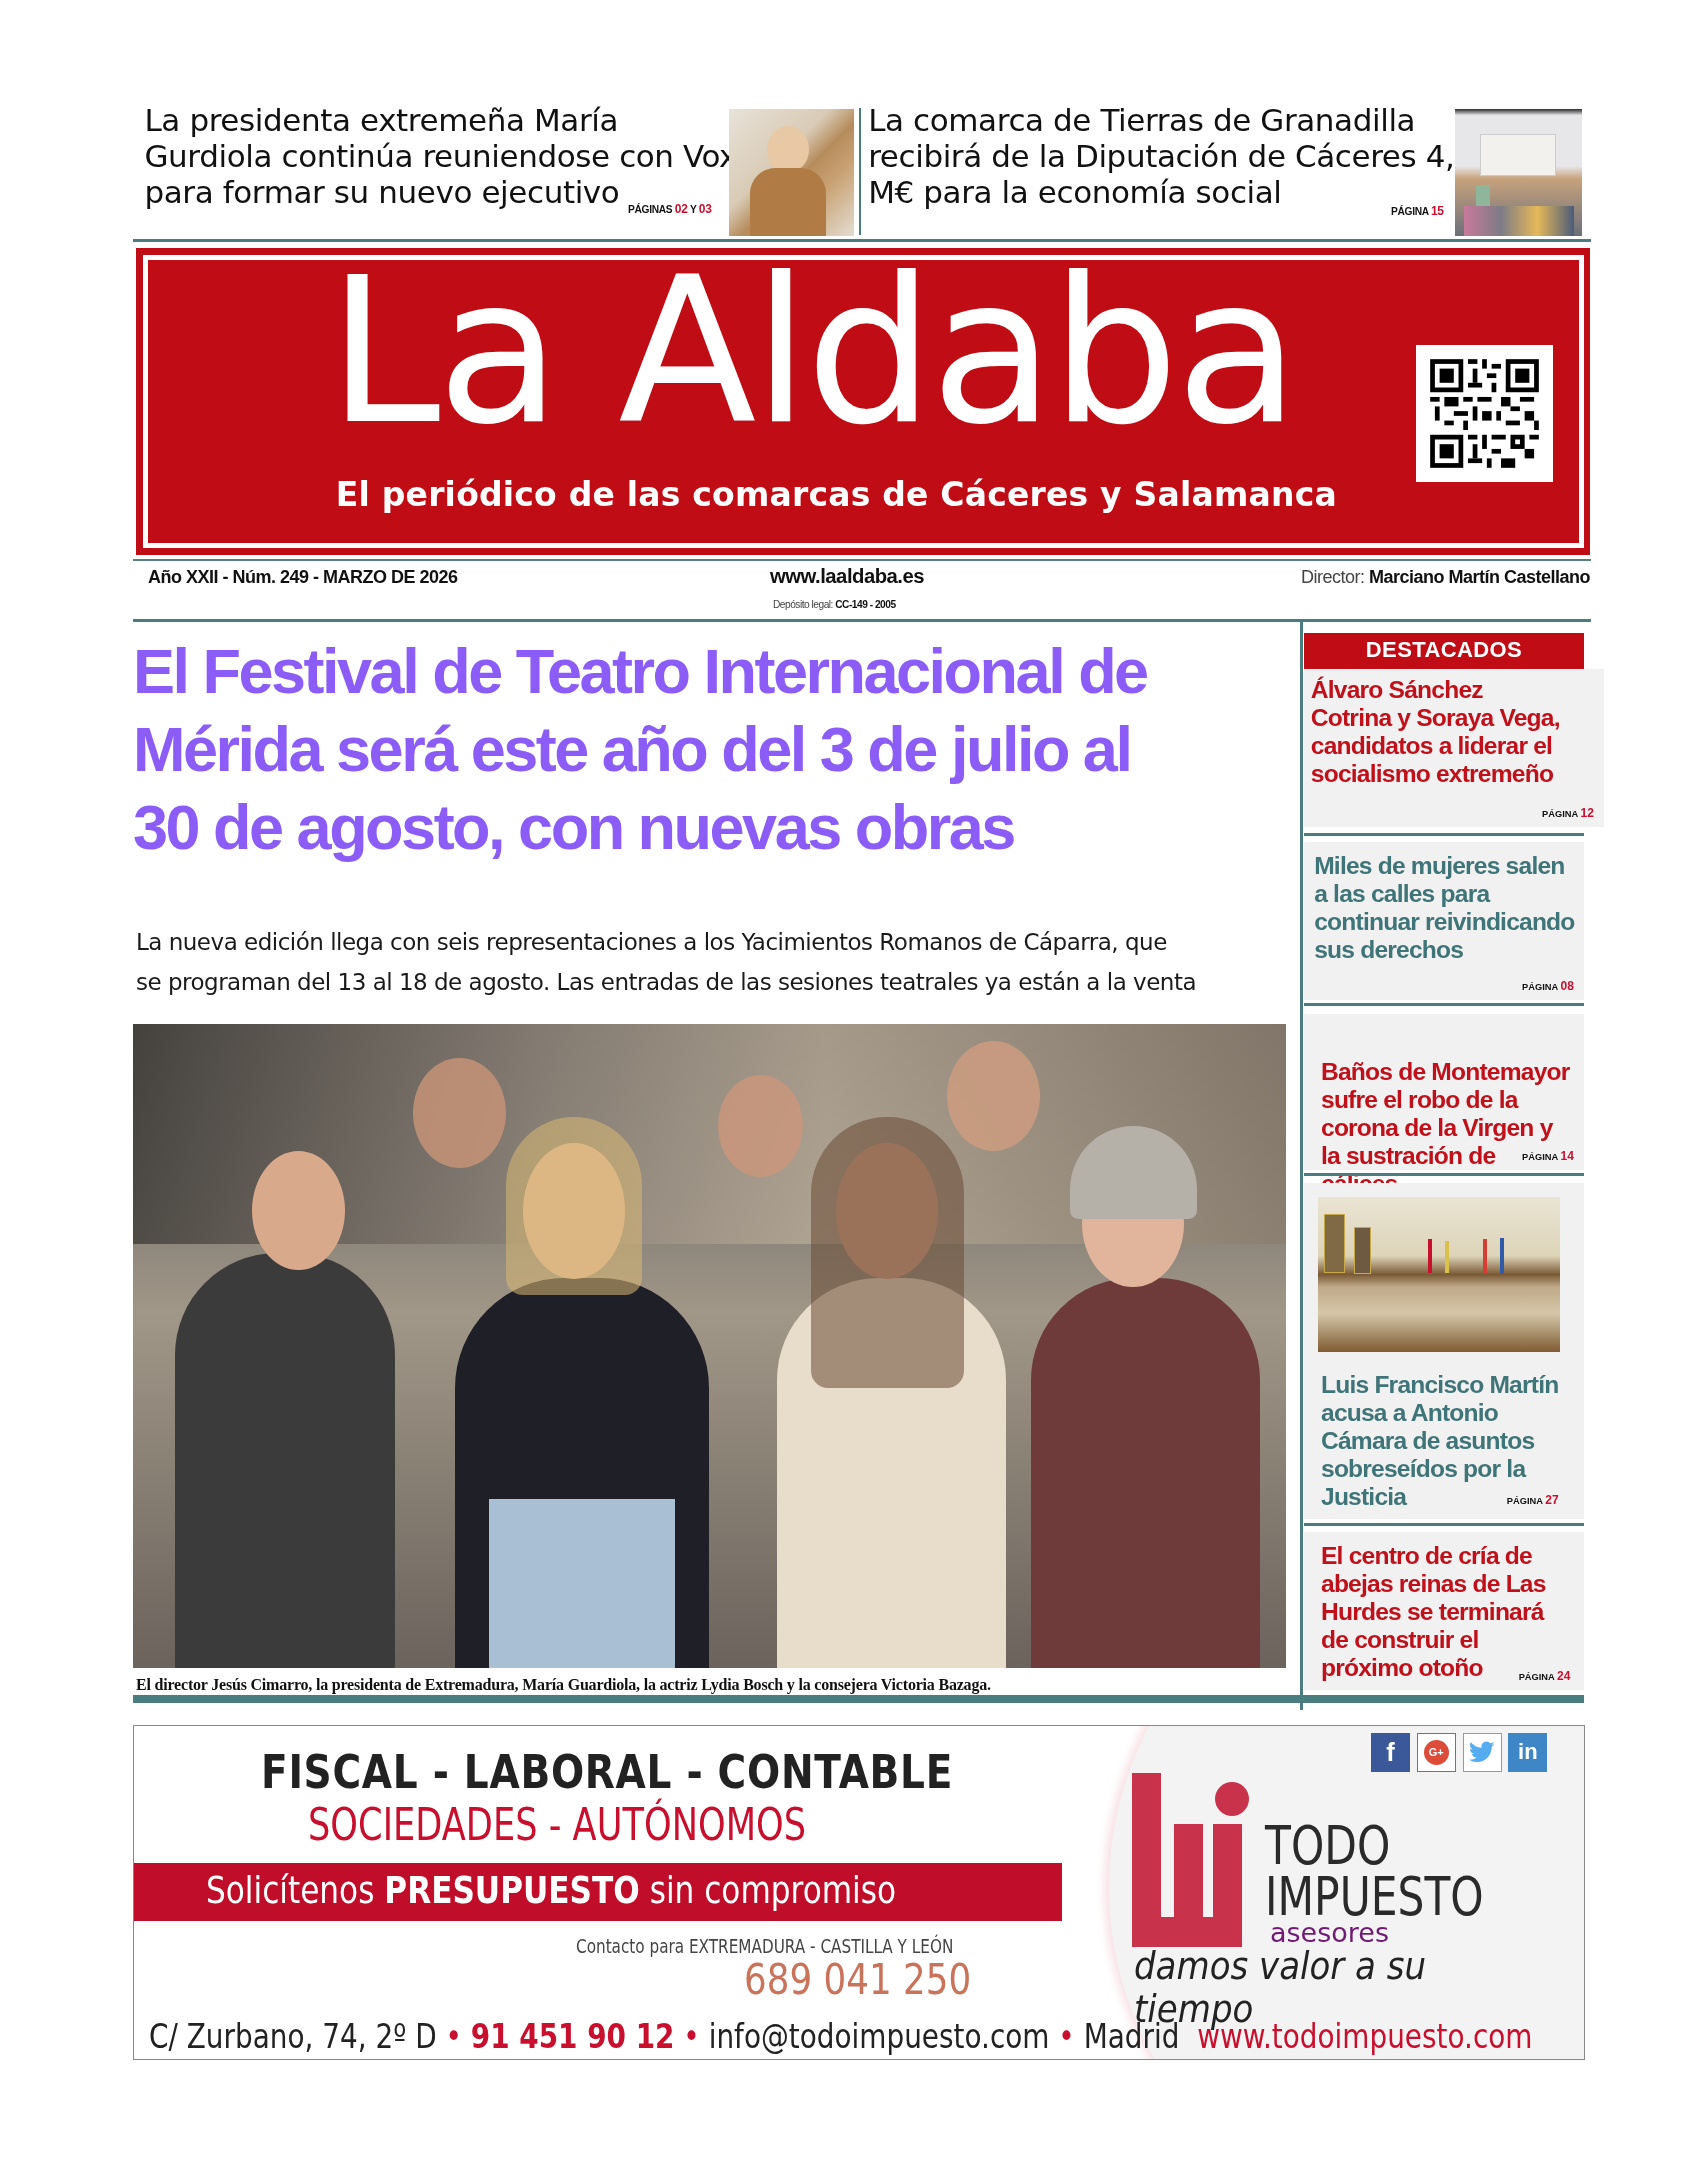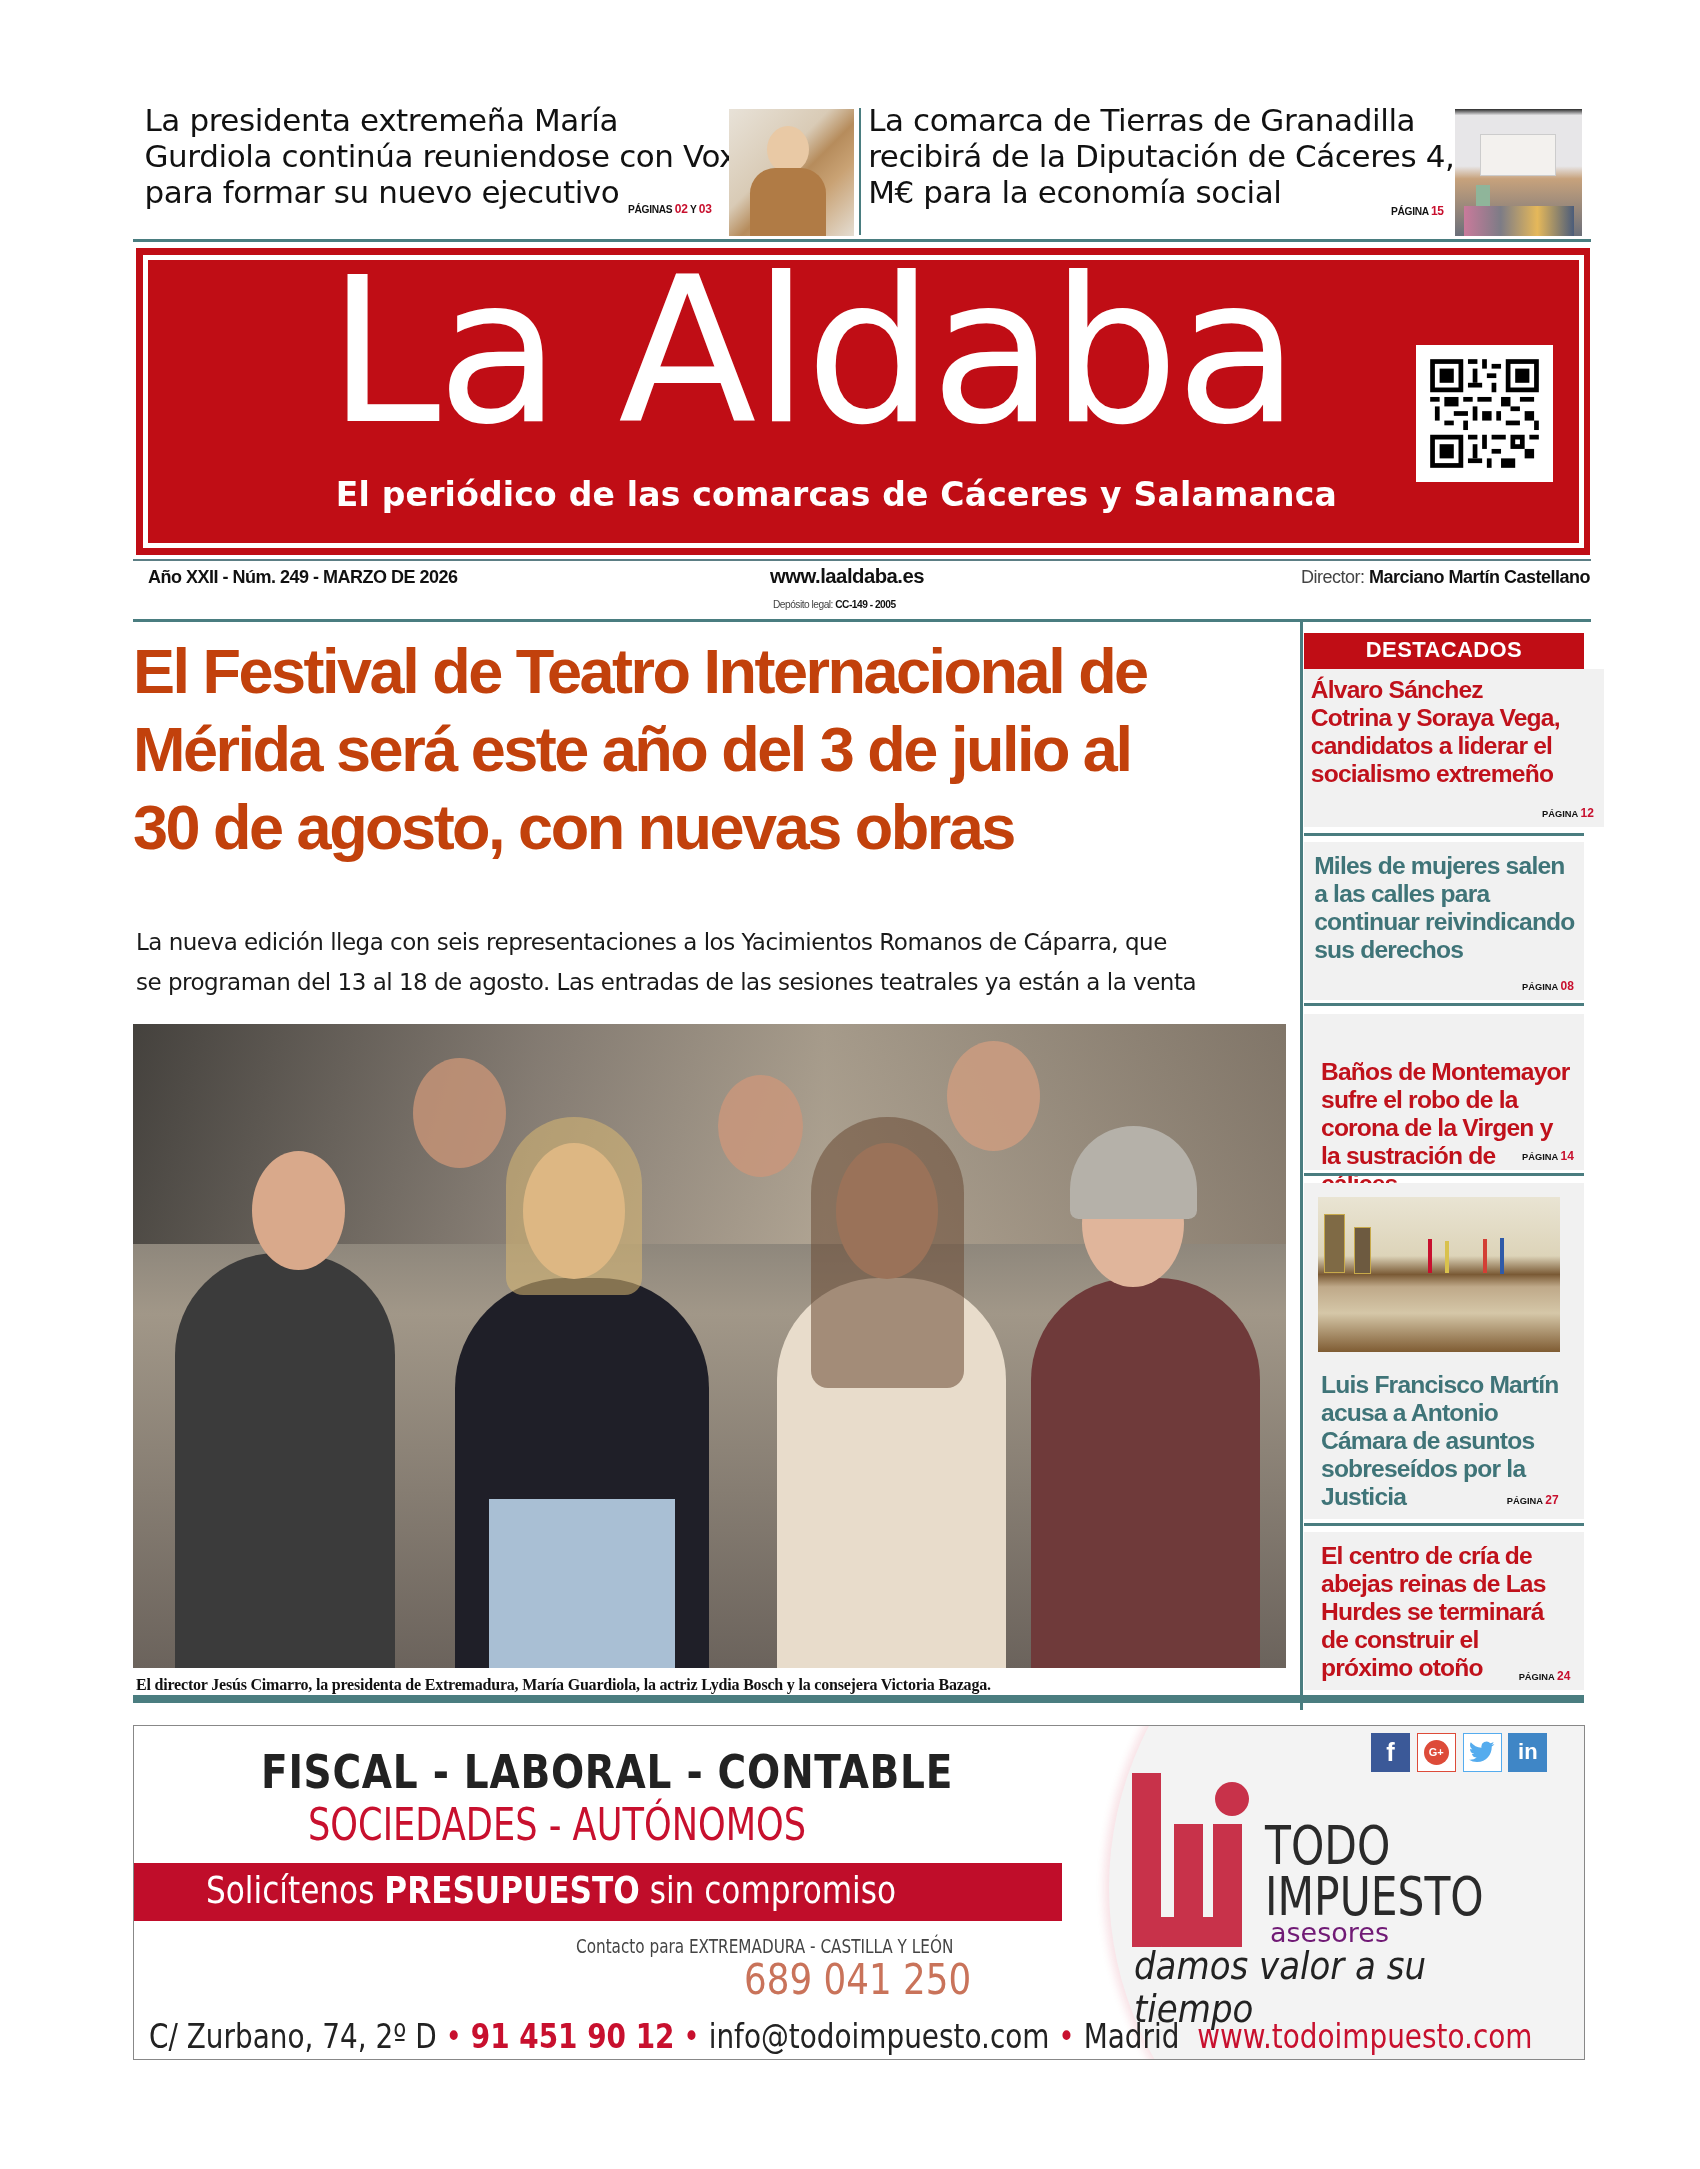--- a/index.html
+++ b/index.html
@@ -18,21 +18,21 @@
   .masthead-outer { background: #c00d15; }
   .masthead-inner { border: 5.1px solid #ffffff; background: #c00d15; }
   .logo-title { font-family: "DejaVu Sans", sans-serif; color: #fff; font-size: 202px; line-height: 1; letter-spacing: -3.4px; font-weight: normal; }
   .logo-sub { font-family: "DejaVu Sans", sans-serif; color: #fff; font-size: 33px; font-weight: bold; letter-spacing: 0.2px; }
   .qr { background: #fff; }
 
   .meta { font-family: "Liberation Sans", sans-serif; font-size: 18px; color: #111; font-weight: bold; letter-spacing: -0.5px; }
   .meta-light { font-weight: normal; color: #444; }
 
   
-  .headline { font-family: "Liberation Sans", sans-serif; font-weight: bold; font-size: 63px; line-height: 78px; color: #c2410c; letter-spacing: -2.5px; }
+  .headline { font-family: "Liberation Sans", sans-serif; font-weight: bold; font-size: 63px; line-height: 78px; color: #8b5cf6; letter-spacing: -2.5px; }
   .deck { font-family: "DejaVu Sans", sans-serif; font-size: 23px; line-height: 40px; color: #1a1a1a; letter-spacing: -0.5px; }
   .caption { font-family: "Liberation Serif", serif; font-weight: bold; font-size: 16px; color: #111; letter-spacing: -0.2px; }
 
   
   .dest-head { background: #c00d15; color: #fff; font-family: "Liberation Sans", sans-serif; font-weight: bold; font-size: 22px; text-align: center; line-height: 34px; letter-spacing: 0.4px; }
   .dest-box { background: #f1f1f1; }
   .dest-title { font-family: "Liberation Sans", sans-serif; font-weight: bold; font-size: 24.6px; line-height: 28px; letter-spacing: -0.8px; }
   .red { color: #c0111b; }
   .teal { color: #3f7478; }
   .dest-ref { position: absolute; right: 10.2px; bottom: 6.8px; font-family: "Liberation Sans", sans-serif; font-weight: bold; font-size: 9.3px; color: #111; }

